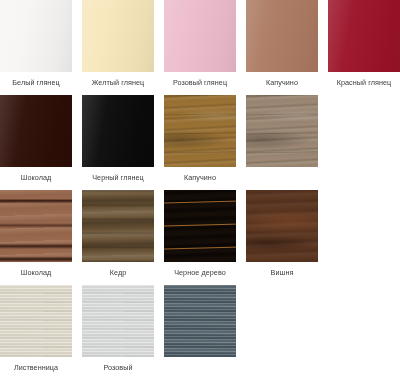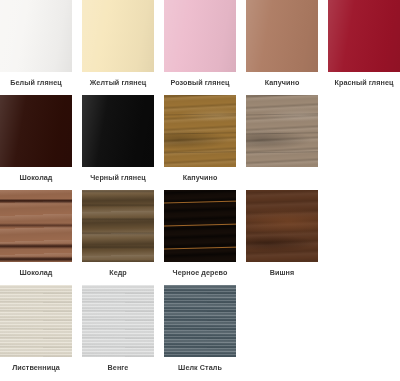--- a/index.html
+++ b/index.html
@@ -24,21 +24,20 @@
     padding: 0;
     margin: 0;
   }
 
   .swatch-cell {
     width: 82px;
     height: 95px;
     display: flex;
     flex-direction: column;
     align-items: flex-start;
-    font-weight: bold;
   }
   .swatch-cell.is-empty { visibility: hidden; }
 
   .swatch-chip {
     width: 72px;
     height: 72px;
     position: relative;
     overflow: hidden;
     background-color: #cccccc;
   }
@@ -299,24 +298,23 @@
         <span class="grain3"></span>
       </div>
       <div class="swatch-label">Лиственница</div>
     </div>
     <div class="swatch-cell">
       <div class="swatch-chip tex-silk" style="background-color: rgb(221, 222, 222);">
         <span class="grain"></span>
         <span class="grain2"></span>
         <span class="grain3"></span>
       </div>
-      <div class="swatch-label">Венге</div>
+      <div class="swatch-label">Розовый</div>
     </div>
     <div class="swatch-cell">
       <div class="swatch-chip tex-silk" style="background-color: rgb(74, 90, 99);">
         <span class="grain"></span>
         <span class="grain2"></span>
         <span class="grain3"></span>
       </div>
-      <div class="swatch-label">Шелк Сталь</div>
     </div>
     <div class="swatch-cell is-empty"></div>
   </div>
 
 </body></html>

